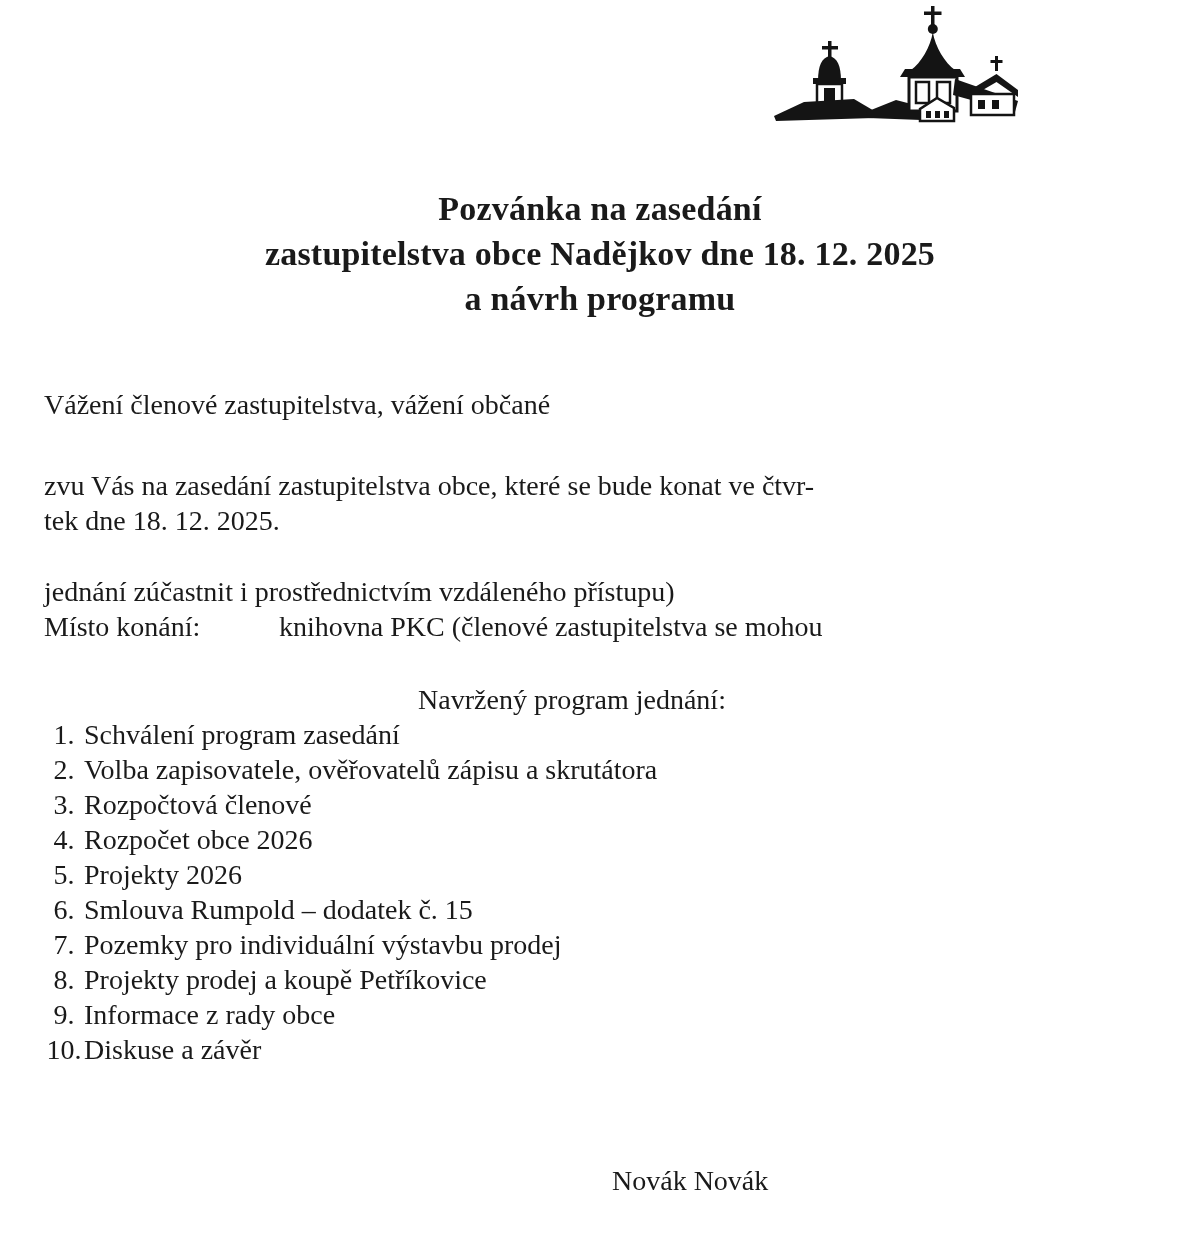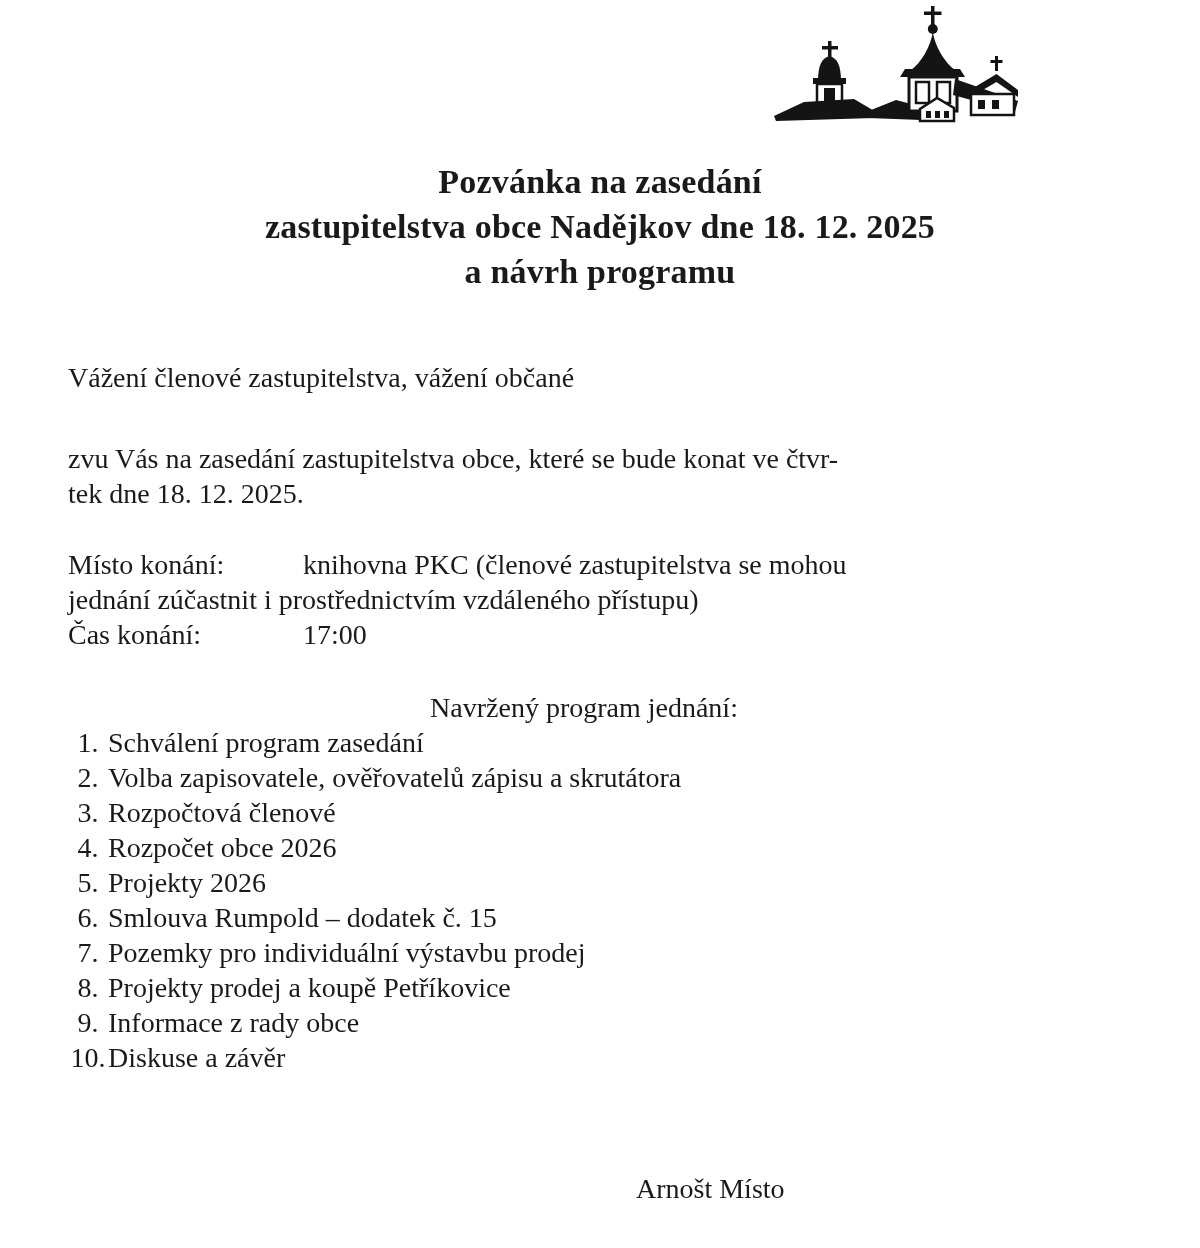--- a/index.html
+++ b/index.html
@@ -23,29 +23,29 @@
     height: 130px;
   }
   .logo {
     position: absolute;
     left: 768px;
     top: 4px;
     width: 250px;
     height: 122px;
   }
   .title {
-    margin-top: 29px;
+    margin-top: 56px;
     text-align: center;
     font-size: 34px;
     line-height: 45px;
     font-weight: bold;
     letter-spacing: 0.2px;
   }
   .content {
-    padding-left: 68px;
+    padding-left: 44px;
     padding-right: 100px;
     font-size: 28px;
     line-height: 35px;
     font-variant-numeric: oldstyle-nums;
   }
   .salutation { margin-top: 66px; }
   .invitation { margin-top: 46px; }
   .details { margin-top: 36px; }
   .detail-label {
     display: inline-block;
@@ -121,27 +121,24 @@
 
     <p class="salutation">Vážení členové zastupitelstva, vážení občané</p>
 
     <p class="invitation">
       <span>zvu Vás na zasedání zastupitelstva obce, které se bude konat ve čtvr-</span><br>
       <span>tek dne 18. 12. 2025.</span>
     </p>
 
     <div class="details">
       <div>
-        <span class="detail-label">Místo konání:</span><span>knihovna PKC (členové zastupitelstva se mohou</span>
-      </div>
-      <div>
         <span>jednání zúčastnit i prostřednictvím vzdáleného přístupu)</span>
       </div>
       <div>
-        <span class="detail-label">Čas konání:</span><span>17:00</span>
+        <span class="detail-label">Místo konání:</span><span>knihovna PKC (členové zastupitelstva se mohou</span>
       </div>
     </div>
 
     <div class="program">
       <div>Navržený program jednání:</div>
       <div class="program-list">
         <div class="program-row">
           <span class="program-num">1.</span>
           <span>Schválení program zasedání</span>
         </div>
@@ -177,16 +174,16 @@
           <span class="program-num">9.</span>
           <span>Informace z rady obce</span>
         </div>
         <div class="program-row">
           <span class="program-num">10.</span>
           <span>Diskuse a závěr</span>
         </div>
       </div>
     </div>
 
-    <div class="signature">Arnošt Místo</div>
+    <div class="signature">Novák Novák</div>
 
   </div>
 </div>
 
 </body></html>

